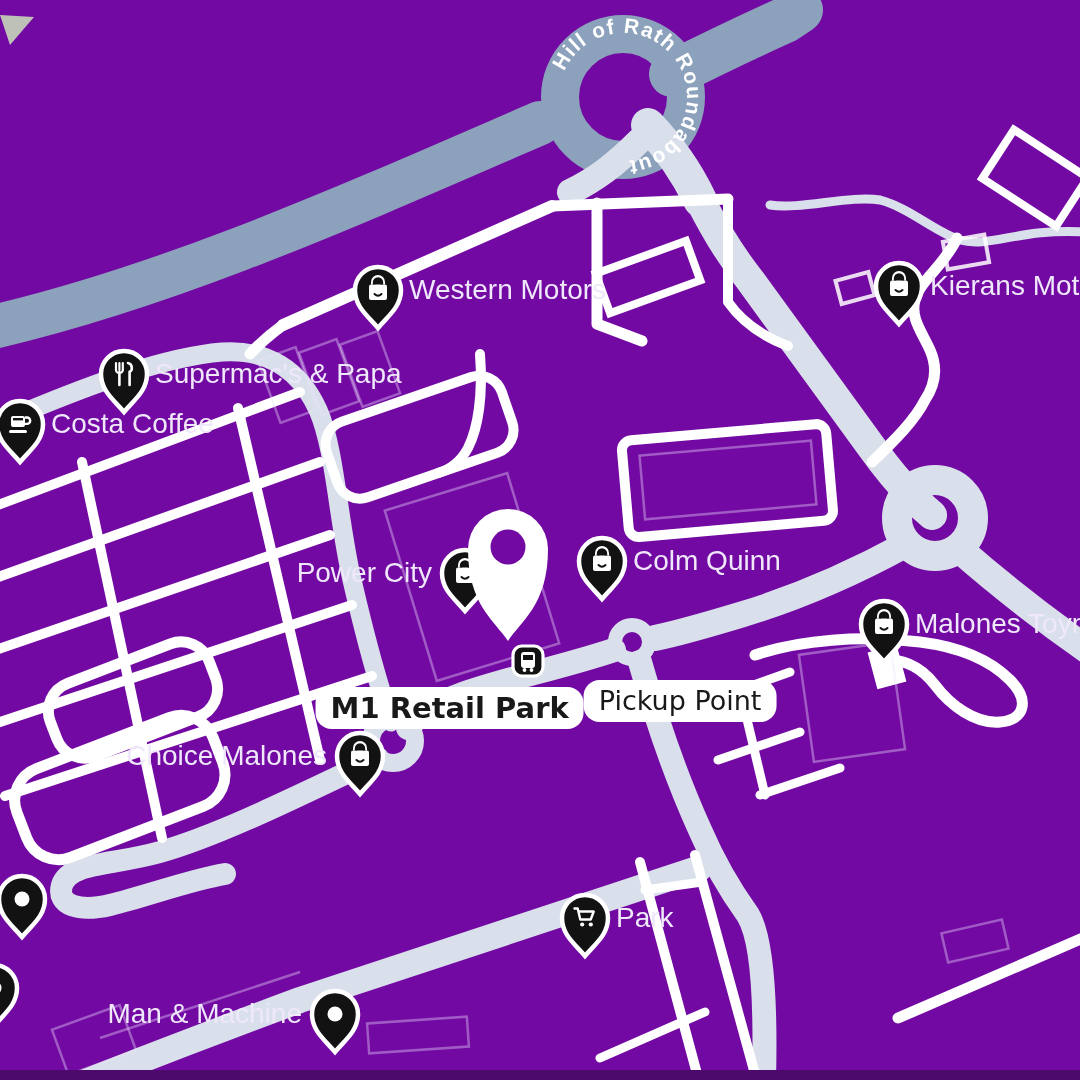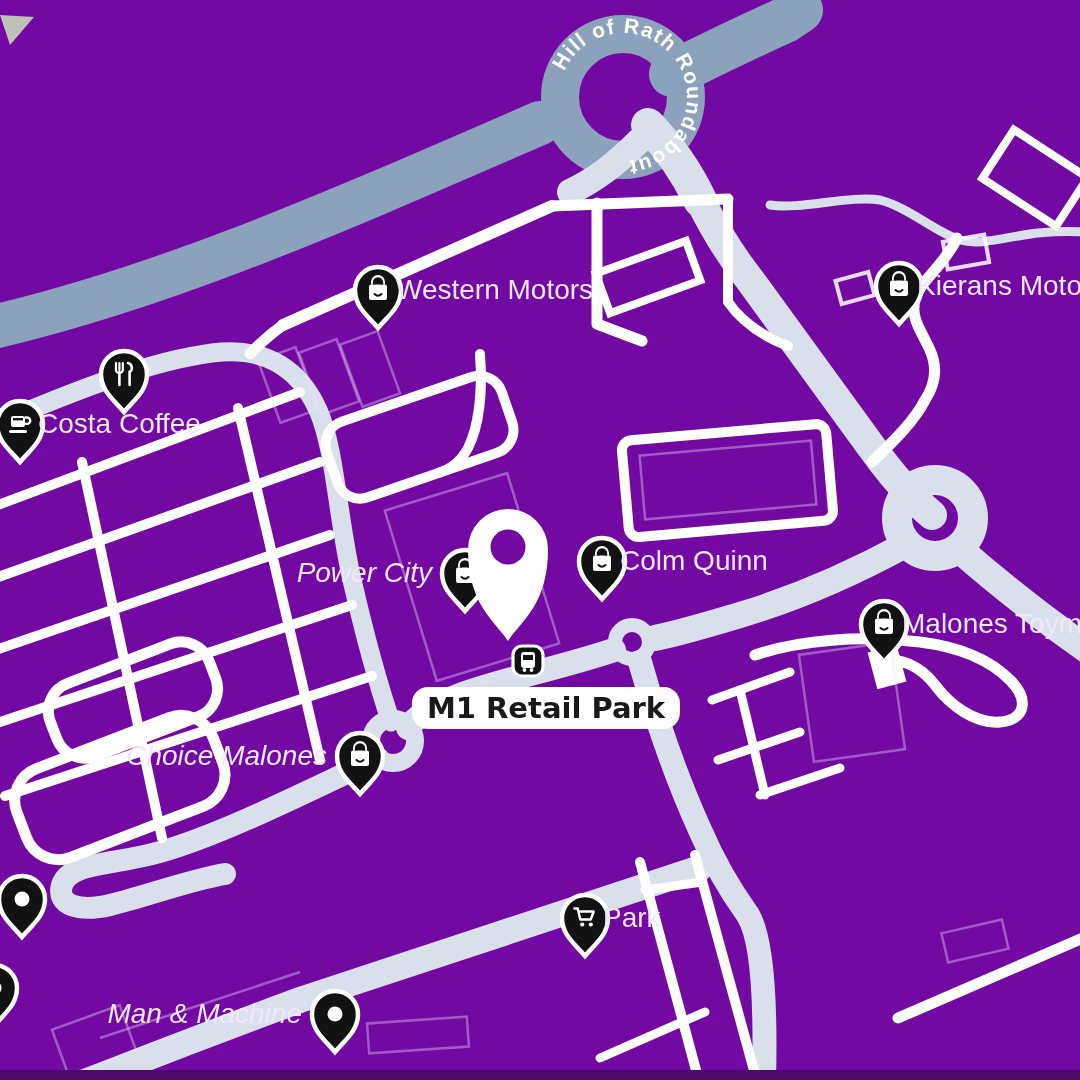--- a/index.html
+++ b/index.html
@@ -14,22 +14,22 @@
   .ring-sm{stroke:var(--road-light);fill:none;}
   .outline{stroke:rgba(235,225,252,0.38);fill:none;stroke-width:2.5;}
   .outline-strong{stroke:rgba(255,255,255,0.85);fill:none;stroke-width:4;}
   .bldg{stroke:#ffffff;fill:none;}
   .ring-label{fill:#ffffff;font-weight:bold;font-size:21px;letter-spacing:1.3px;
               font-family:"Liberation Sans",sans-serif;}
   .poi{position:absolute;z-index:3;}
   .poi svg{position:absolute;left:-32px;top:-31px;}
   .poi-label{position:absolute;color:var(--label);font-size:28px;line-height:30px;
              white-space:nowrap;top:50%;transform:translateY(-50%);}
-  .poi-label.side-right{left:18px;}
-  .poi-label.side-left{right:33px;font-style:italic;}
+  .poi-label.side-right{left:31px;}
+  .poi-label.side-left{right:33px;}
   #pickup-pin{position:absolute;left:453px;top:498px;z-index:4;}
   #bus-badge{position:absolute;left:510px;top:643px;z-index:5;}
   #pickup-bubble{position:absolute;left:546px;top:687px;transform:translateX(-50%);
                  z-index:6;display:flex;flex-direction:row;align-items:flex-start;}
   .bubble-line{background:#ffffff;border-radius:16px;padding:4px 15px;color:#191919;
                font-family:"DejaVu Sans",sans-serif;font-weight:bold;font-size:29px;
                line-height:34px;white-space:nowrap;}
   .bubble-line + .bubble-line{margin-top:-7px;}
   .bubble-line.light{font-weight:500;font-size:27px;}
   #bottom-strip{position:absolute;left:0;bottom:0;width:100%;height:10px;
@@ -140,20 +140,21 @@
         <svg width="64" height="76" viewBox="-32 -36 64 76">
           <path d="M 0,33 C -10,21 -23,12 -23,-5 A 23,23 0 1 1 23,-5 C 23,12 10,21 0,33 Z" fill="#121212" stroke="#ffffff" stroke-width="4.5"></path>
           <g transform="translate(0,-5)" stroke="#fff" fill="none" stroke-linecap="round">
      <path d="M -8,-11 v7 M -4.6,-11 v7 M -1.2,-11 v7" stroke-width="2.2"></path>
      <path d="M -8,-4 a3.4,3 0 0 0 6.8,0" stroke-width="2.2"></path>
      <path d="M -4.6,-2 V 11" stroke-width="2.6"></path>
      <path d="M 4,-11 C 8.5,-10 9,-3.5 5.6,-2.2 L 5.6,11" stroke-width="2.6"></path>
           </g>
         </svg>
         <div class="poi-label side-right">
+          <div>Supermac's &amp; Papa</div>
         </div>
       </div>
       <div class="poi" style="left: 20px; top: 424px;">
         <svg width="64" height="76" viewBox="-32 -36 64 76">
           <path d="M 0,33 C -10,21 -23,12 -23,-5 A 23,23 0 1 1 23,-5 C 23,12 10,21 0,33 Z" fill="#121212" stroke="#ffffff" stroke-width="4.5"></path>
           <g transform="translate(-1,-5)">
      <rect x="-8" y="-8" width="14" height="11" rx="2" fill="#fff"></rect>
      <path d="M 6,-6.5 h2 a3.2,3.2 0 0 1 0,6.4 h-2" fill="none" stroke="#fff" stroke-width="2.4"></path>
      <rect x="-10" y="6" width="18" height="3" rx="1.5" fill="#fff"></rect>
      <rect x="-6" y="-6" width="10" height="2.4" fill="#121212"></rect>
@@ -277,16 +278,17 @@
   <svg id="bus-badge" width="36" height="36" viewBox="0 0 36 36">
     <rect x="3" y="3" width="30" height="30" rx="9" fill="#121212" stroke="#ffffff" stroke-width="3.2"></rect>
     <rect x="11" y="9" width="14" height="16" rx="3" fill="#ffffff"></rect>
     <rect x="13" y="12" width="10" height="5" fill="#121212"></rect>
     <circle cx="14.5" cy="27" r="1.9" fill="#ffffff"></circle>
     <circle cx="21.5" cy="27" r="1.9" fill="#ffffff"></circle>
   </svg>
 
   <div id="pickup-bubble">
     <div class="bubble-line">M1 Retail Park</div>
+    <div class="bubble-line light">Pickup Point</div>
   </div>
 
   <div id="bottom-strip"></div>
 </div>
 
 </body></html>

